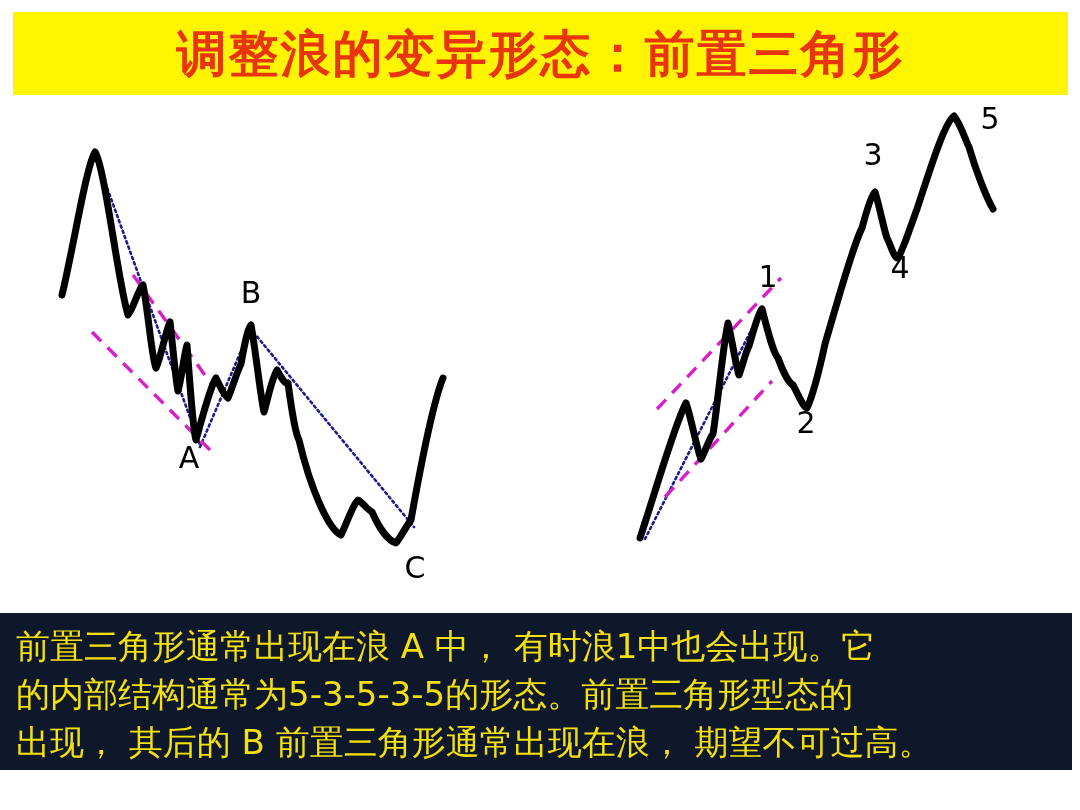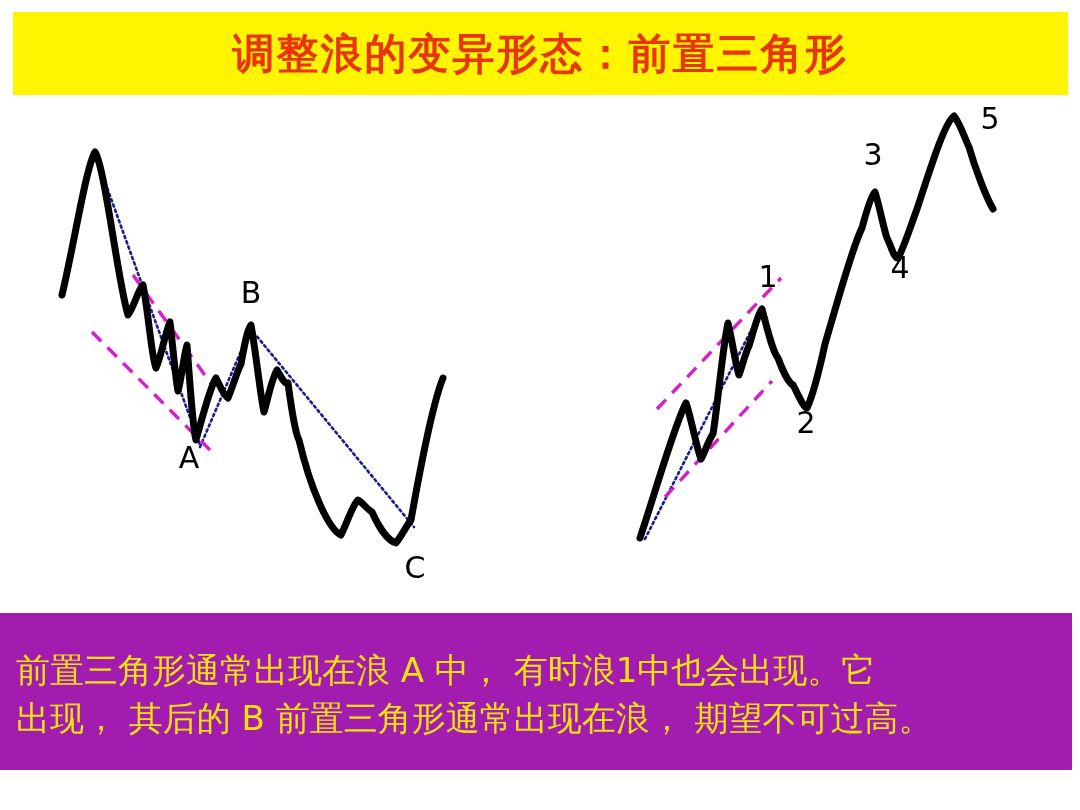--- a/index.html
+++ b/index.html
@@ -24,21 +24,21 @@
     width: 1055px;
     height: 83px;
     background: #FFF500;
     display: flex;
     align-items: center;
     justify-content: center;
     box-sizing: border-box;
   }
   #title-text {
     color: #E8350D;
-    font-size: 42px;
+    font-size: 50px;
     font-weight: bold;
     letter-spacing: 2px;
     line-height: 1;
     white-space: nowrap;
     font-family: "DejaVu Serif", "Liberation Serif", serif;
   }
 
   
   #chart-area {
     position: absolute;
@@ -80,21 +80,21 @@
     font-weight: normal;
   }
 
   
   #caption-block {
     position: absolute;
     left: 0px;
     top: 613px;
     width: 1072px;
     height: 157px;
-    background: #a21caf;
+    background: #0f172a;
     box-sizing: border-box;
     padding: 12px 10px 8px 16px;
     display: flex;
     flex-direction: column;
     justify-content: center;
   }
   .caption-line {
     color: #F2E10E;
     font-size: 34px;
     line-height: 48px;
@@ -185,16 +185,17 @@
         <text class="wave-label" x="806" y="338" text-anchor="middle">2</text>
         <text class="wave-label" x="873" y="70" text-anchor="middle">3</text>
         <text class="wave-label" x="900" y="183" text-anchor="middle">4</text>
         <text class="wave-label" x="990" y="34" text-anchor="middle">5</text>
       </g>
     </svg>
   </div>
 
   <div id="caption-block">
     <div class="caption-line">前置三角形通常出现在浪 A 中， 有时浪1中也会出现。它</div>
+    <div class="caption-line">的内部结构通常为5-3-5-3-5的形态。前置三角形型态的</div>
     <div class="caption-line">出现， 其后的 B 前置三角形通常出现在浪， 期望不可过高。</div>
   </div>
 
 </div>
 
 </body></html>

